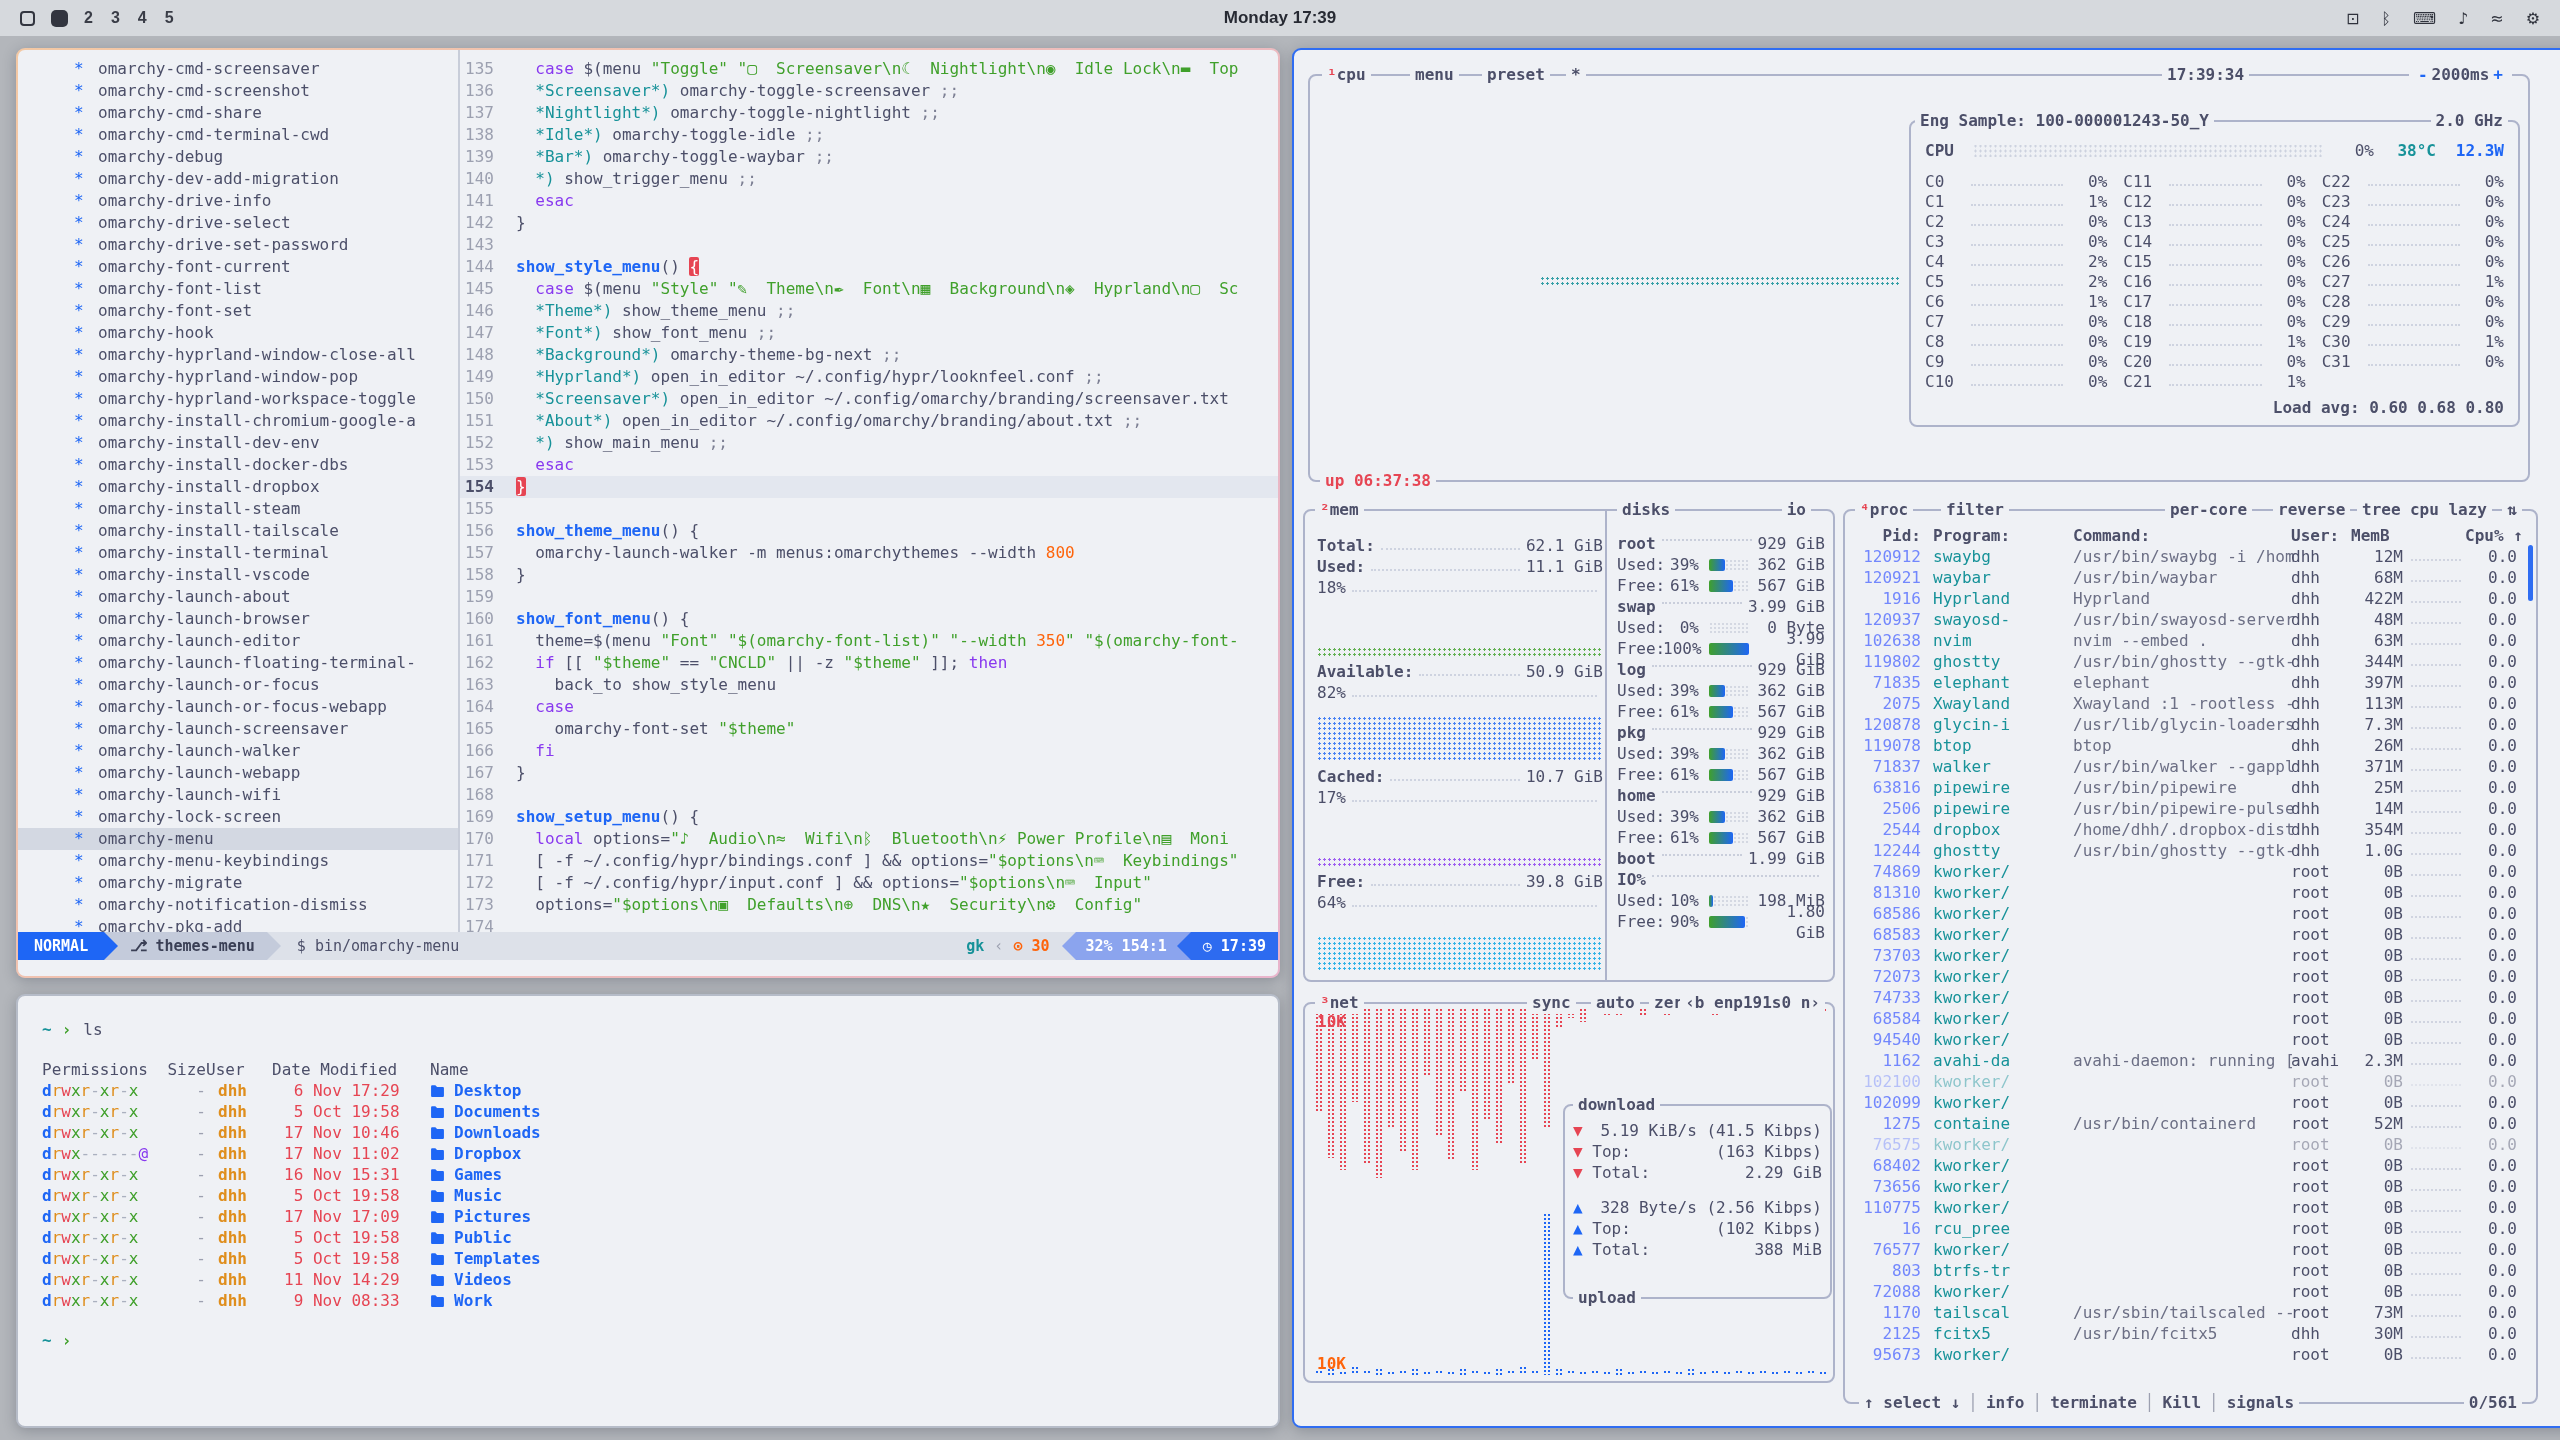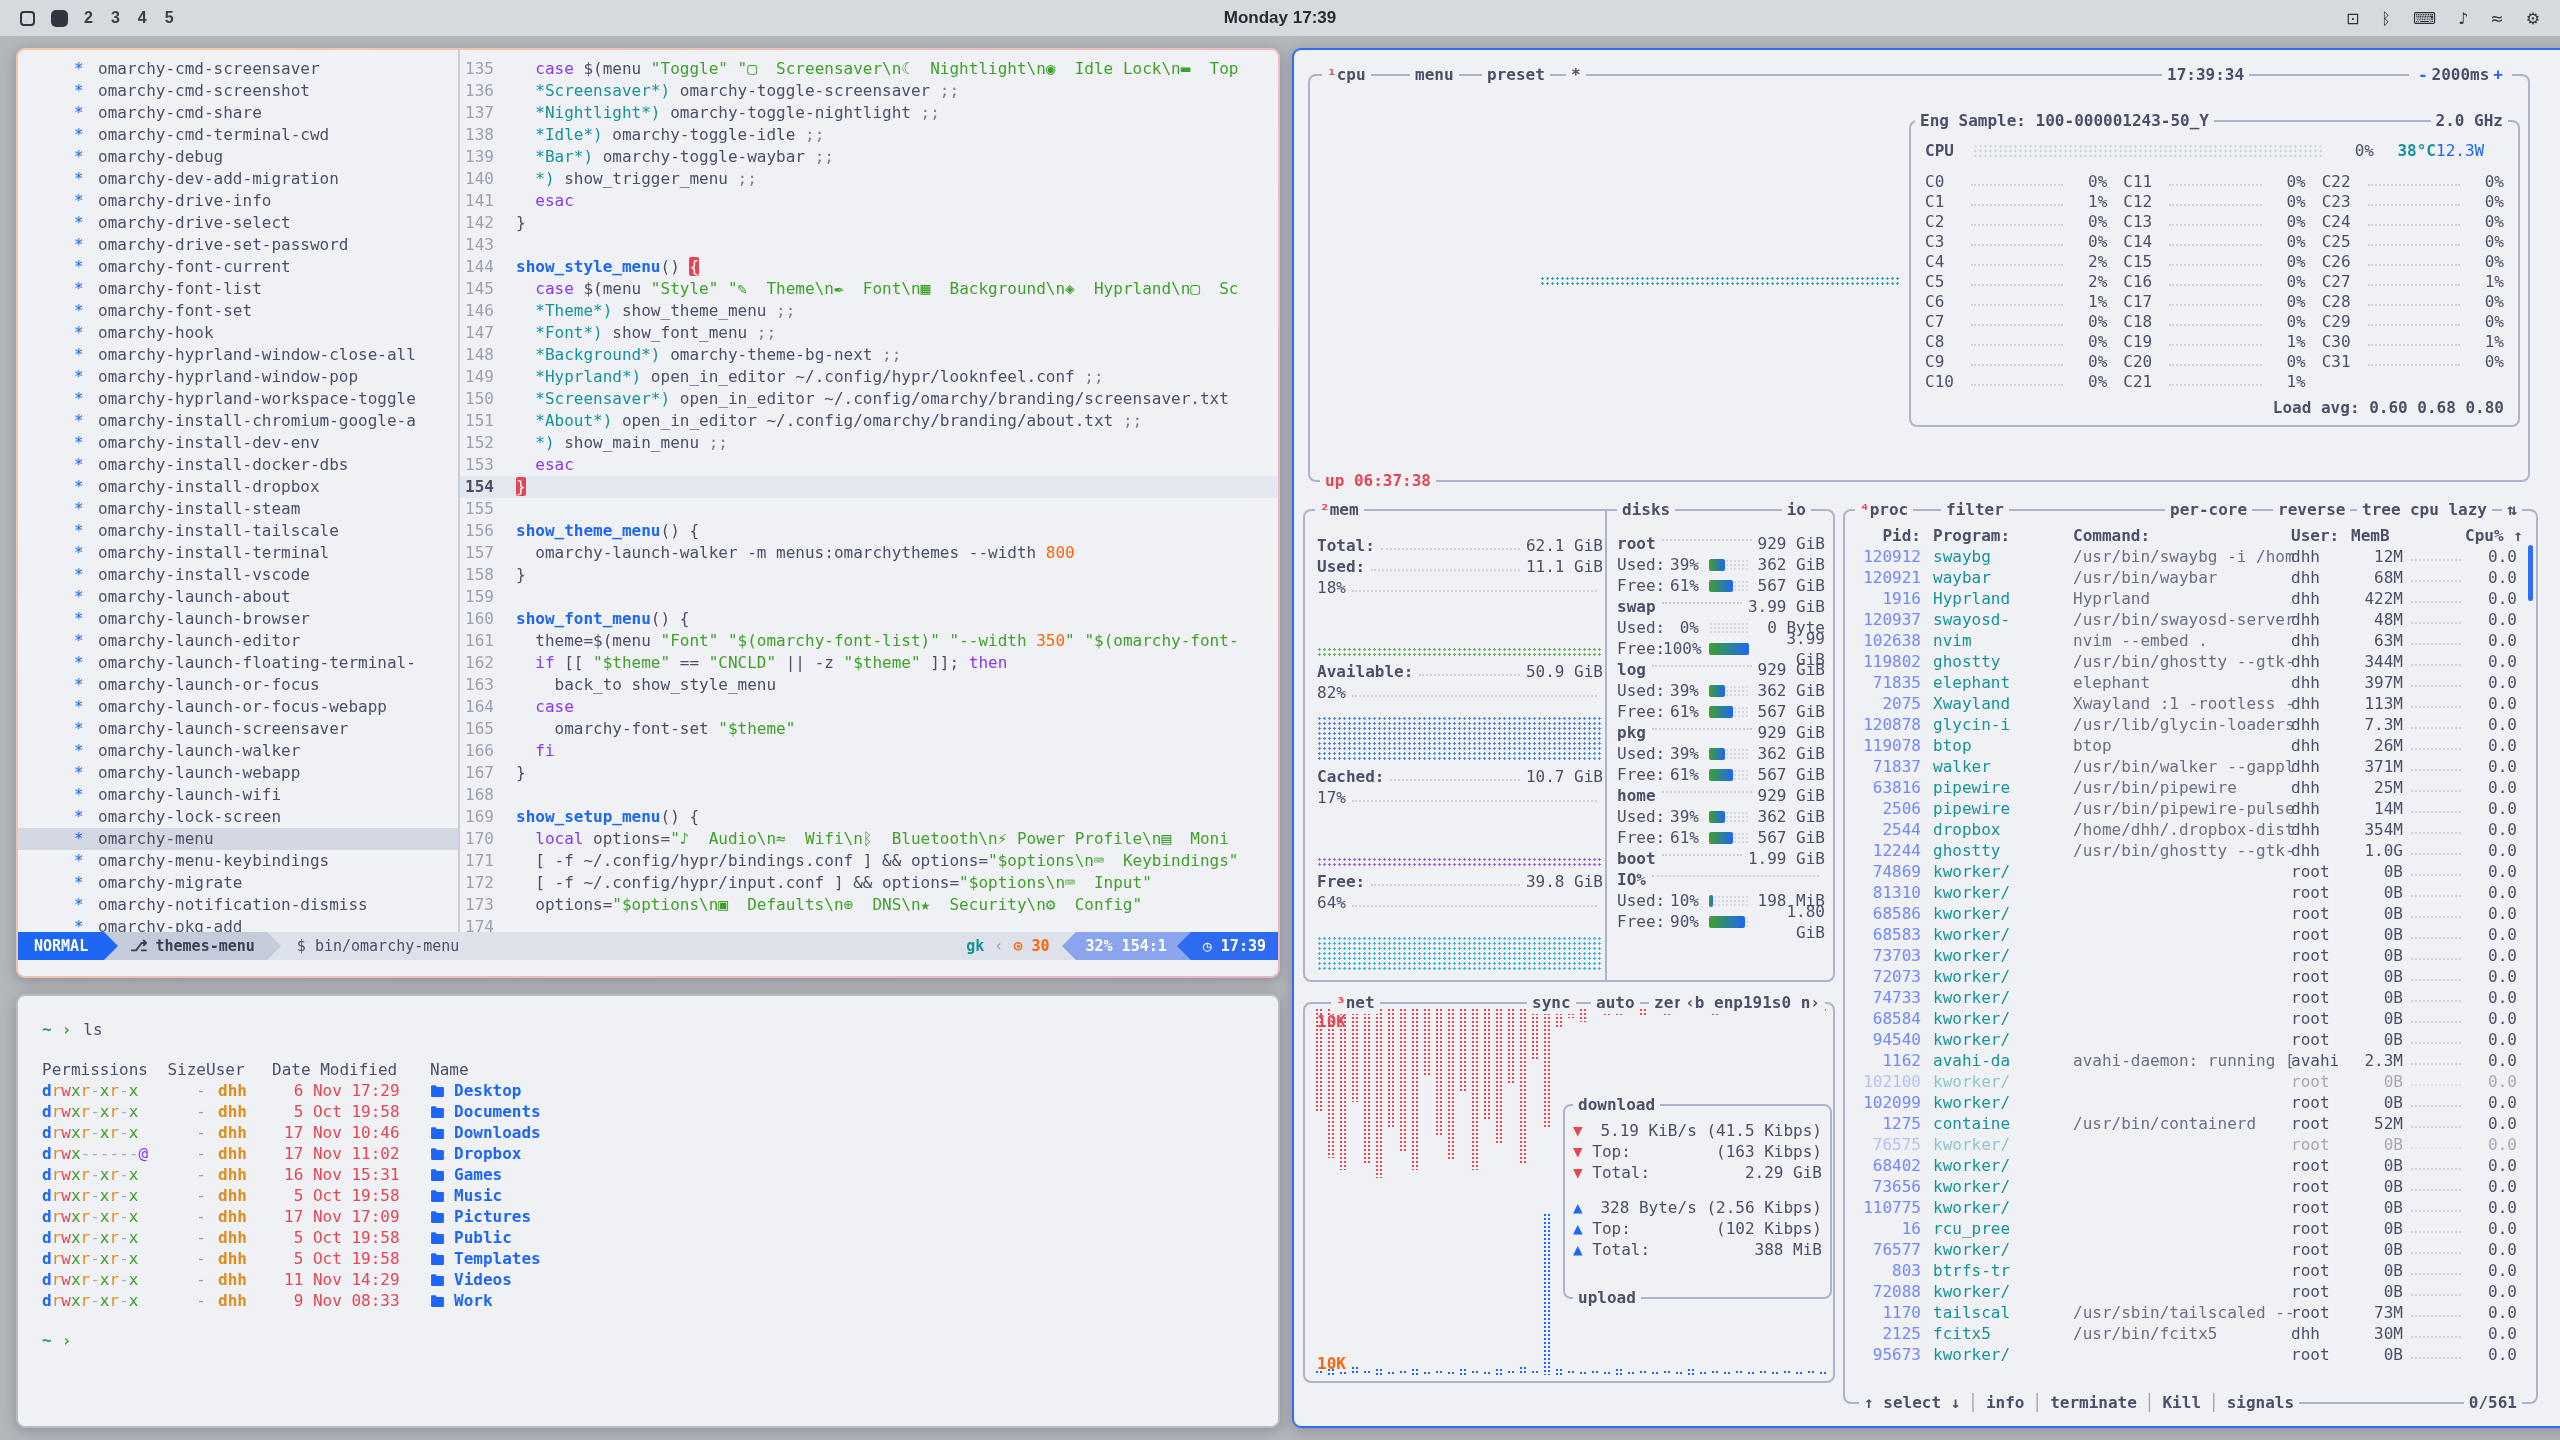--- a/index.html
+++ b/index.html
@@ -94,21 +94,21 @@
   .btn{color:var(--text)}
   .ivl .ibtn{color:var(--blue);font-style:normal;font-weight:bold;padding:0 4px}
   .cpu-box{left:14px;top:24px;width:1222px;height:408px}
   .cgraph{position:absolute;left:230px;top:200px;width:360px;height:10px;background-image:radial-gradient(var(--teal) 30%,transparent 34%);background-size:5px 5px;opacity:.85}
   .cpanel{position:absolute;left:599px;top:44px;width:611px;height:307px;border:2px solid var(--bord);border-radius:8px;padding:18px 14px 0;background:var(--base)}
   .cpu-row{display:flex;align-items:center;height:22px;line-height:22px}
   .cl{font-weight:bold;width:42px}
   .cmeter{flex:1;height:12px;margin:0 10px 0 6px;background-image:radial-gradient(#cdd2df 30%,transparent 34%);background-size:5px 5px;background-position:left center}
   .cpct{width:40px;text-align:right}
   .ctemp{width:62px;text-align:right;color:var(--teal);font-weight:bold}
-  .cpow{width:68px;color:var(--blue);font-weight:normal}
+  .cpow{width:68px;text-align:right;color:var(--blue);font-weight:bold}
   .core-grid{display:flex;gap:16px;margin-top:10px}
   .core-col{flex:1}
   .core-row{display:flex;height:20px;line-height:20px}
   .c-lab{width:40px}
   .c-pct{width:38px;text-align:right}
   .lead{flex:1;border-bottom:2px dotted #ced3e0;margin:0 6px 6px}
   .cload{position:absolute;right:14px;bottom:8px;font-weight:bold}
   .upt{color:var(--red)}
 
   .mem-box{left:9px;top:459px;width:532px;height:473px}
@@ -713,21 +713,21 @@
           <span class="dk-p">90%</span>
           <span class="meter">
             <i style="width: 90%;"></i>
           </span>
           <span class="dk-v">1.80 GiB</span>
         </div>
       </div>
   </div>
 
   <div class="bx net-box">
-    <span class="bl" style="left:26px"><i class="sup">³</i><span>net</span></span>
+    <span class="bl" style="left:10px"><i class="sup">³</i><span>net</span></span>
     <span class="bl btn" style="left:222px">sync</span>
     <span class="bl btn" style="left:286px">auto</span>
     <span class="bl btn" style="left:344px">zero</span>
     <span class="bl" style="right:8px">‹b enp191s0 n›</span>
     <span class="nk nk-t">10K</span>
     <div class="ng-down">
         <span class="ncol" style="height: 105px; background-image: radial-gradient(rgb(230, 69, 83) 30%, transparent 34%);"></span>
         <span class="ncol" style="height: 150px; background-image: radial-gradient(rgb(230, 69, 83) 30%, transparent 34%);"></span>
         <span class="ncol" style="height: 162px; background-image: radial-gradient(rgb(230, 69, 83) 30%, transparent 34%);"></span>
         <span class="ncol" style="height: 94px; background-image: radial-gradient(rgb(230, 69, 83) 30%, transparent 34%);"></span>

